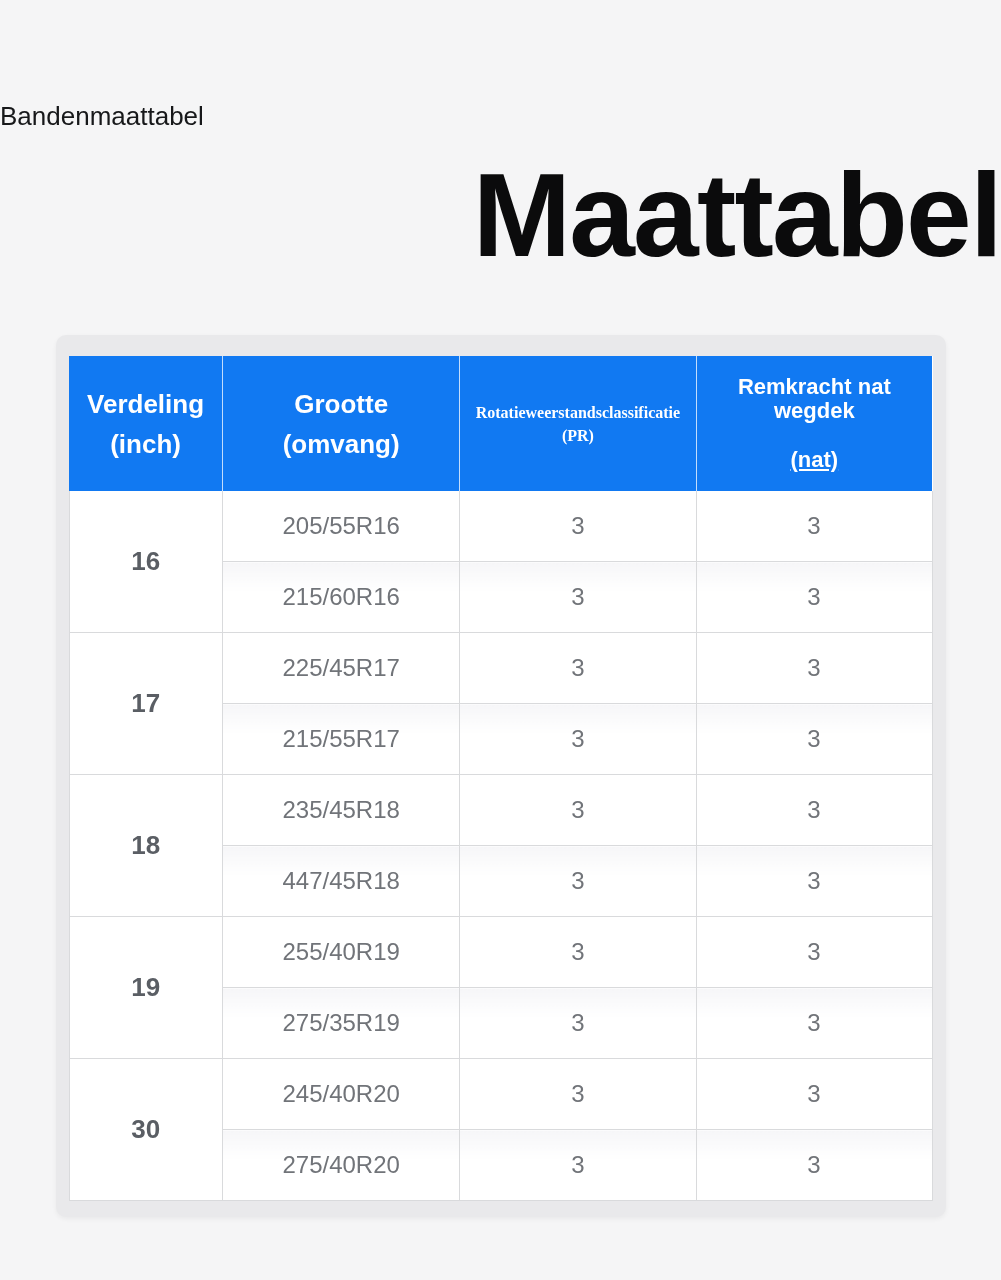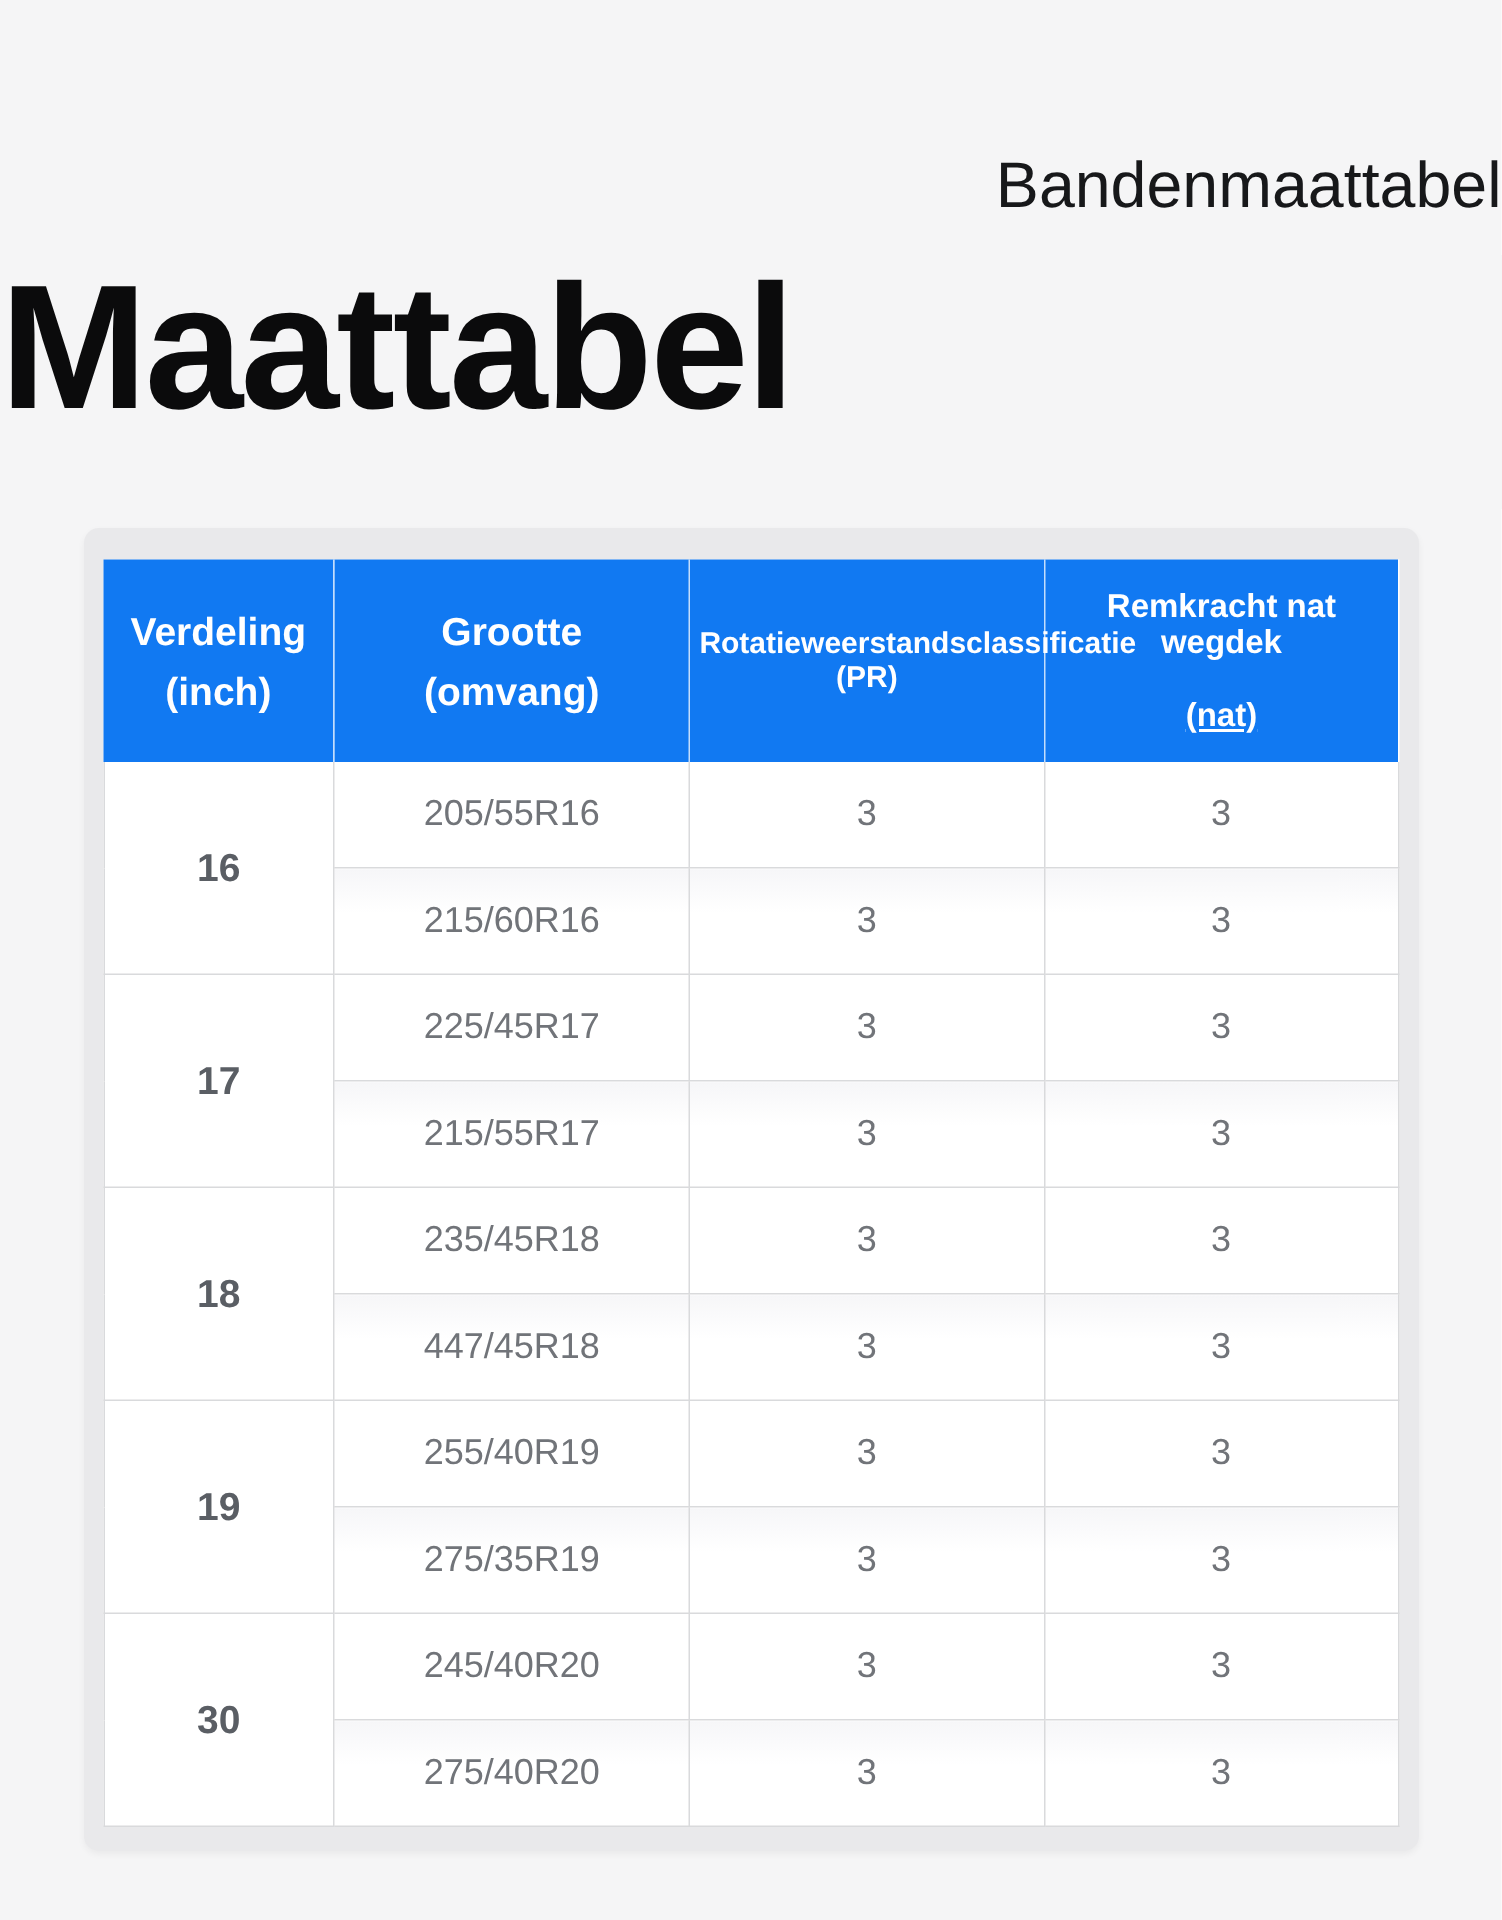--- a/index.html
+++ b/index.html
@@ -7,31 +7,31 @@
     padding: 0;
   }
   body {
     width: 1001px;
     height: 1280px;
     background: var(--page-bg, #f5f5f6);
     font-family: "Liberation Sans", "DejaVu Sans", sans-serif;
     overflow: hidden;
   }
   .eyebrow {
-    margin: 103px 0 0 14px;
-    text-align: right;
-    font-size: 43px;
+    margin: 103px 0 0 0;
+    text-align: left;
+    font-size: 26px;
     line-height: 1;
     font-weight: 400;
     color: var(--eyebrow-text, #17181a);
     letter-spacing: 0;
   }
   .main-title {
     margin: 27px 0 0 0;
-    text-align: left;
+    text-align: right;
     font-size: 118px;
     line-height: 1;
     font-weight: 900;
     color: var(--title-text, #0b0b0c);
     letter-spacing: -0.015em;
   }
   .card {
     box-sizing: border-box;
     width: 890px;
     margin: 61px auto 0 auto;
@@ -55,21 +55,21 @@
     padding: 0 6px;
     font-weight: 700;
   }
   thead th + th { border-left: 1px solid rgba(255,255,255,0.75); }
   th.c1 { width: 17.4%; }
   th.c2 { width: 27.6%; }
   th.c3 { width: 27.5%; }
   th.c4 { width: 27.5%; }
   .h-line { display: block; }
   th.c1 .h-line, th.c2 .h-line { font-size: 26px; line-height: 40px; }
-  th.c3 .h-line { font-size: 20px; line-height: 23px; }
+  th.c3 .h-line { font-size: 16px; line-height: 23px; font-family: Liberation Serif, serif; }
   th.c4 .h-line { font-size: 22px; line-height: 1.1; }
   th.c4 .h-line.gap { margin-top: 24px; text-decoration: underline; }
   tbody td {
     height: 68px;
     text-align: center;
     vertical-align: middle;
     font-size: 24px;
     font-weight: 400;
     color: var(--row-text, #717479);
     background: #ffffff;

